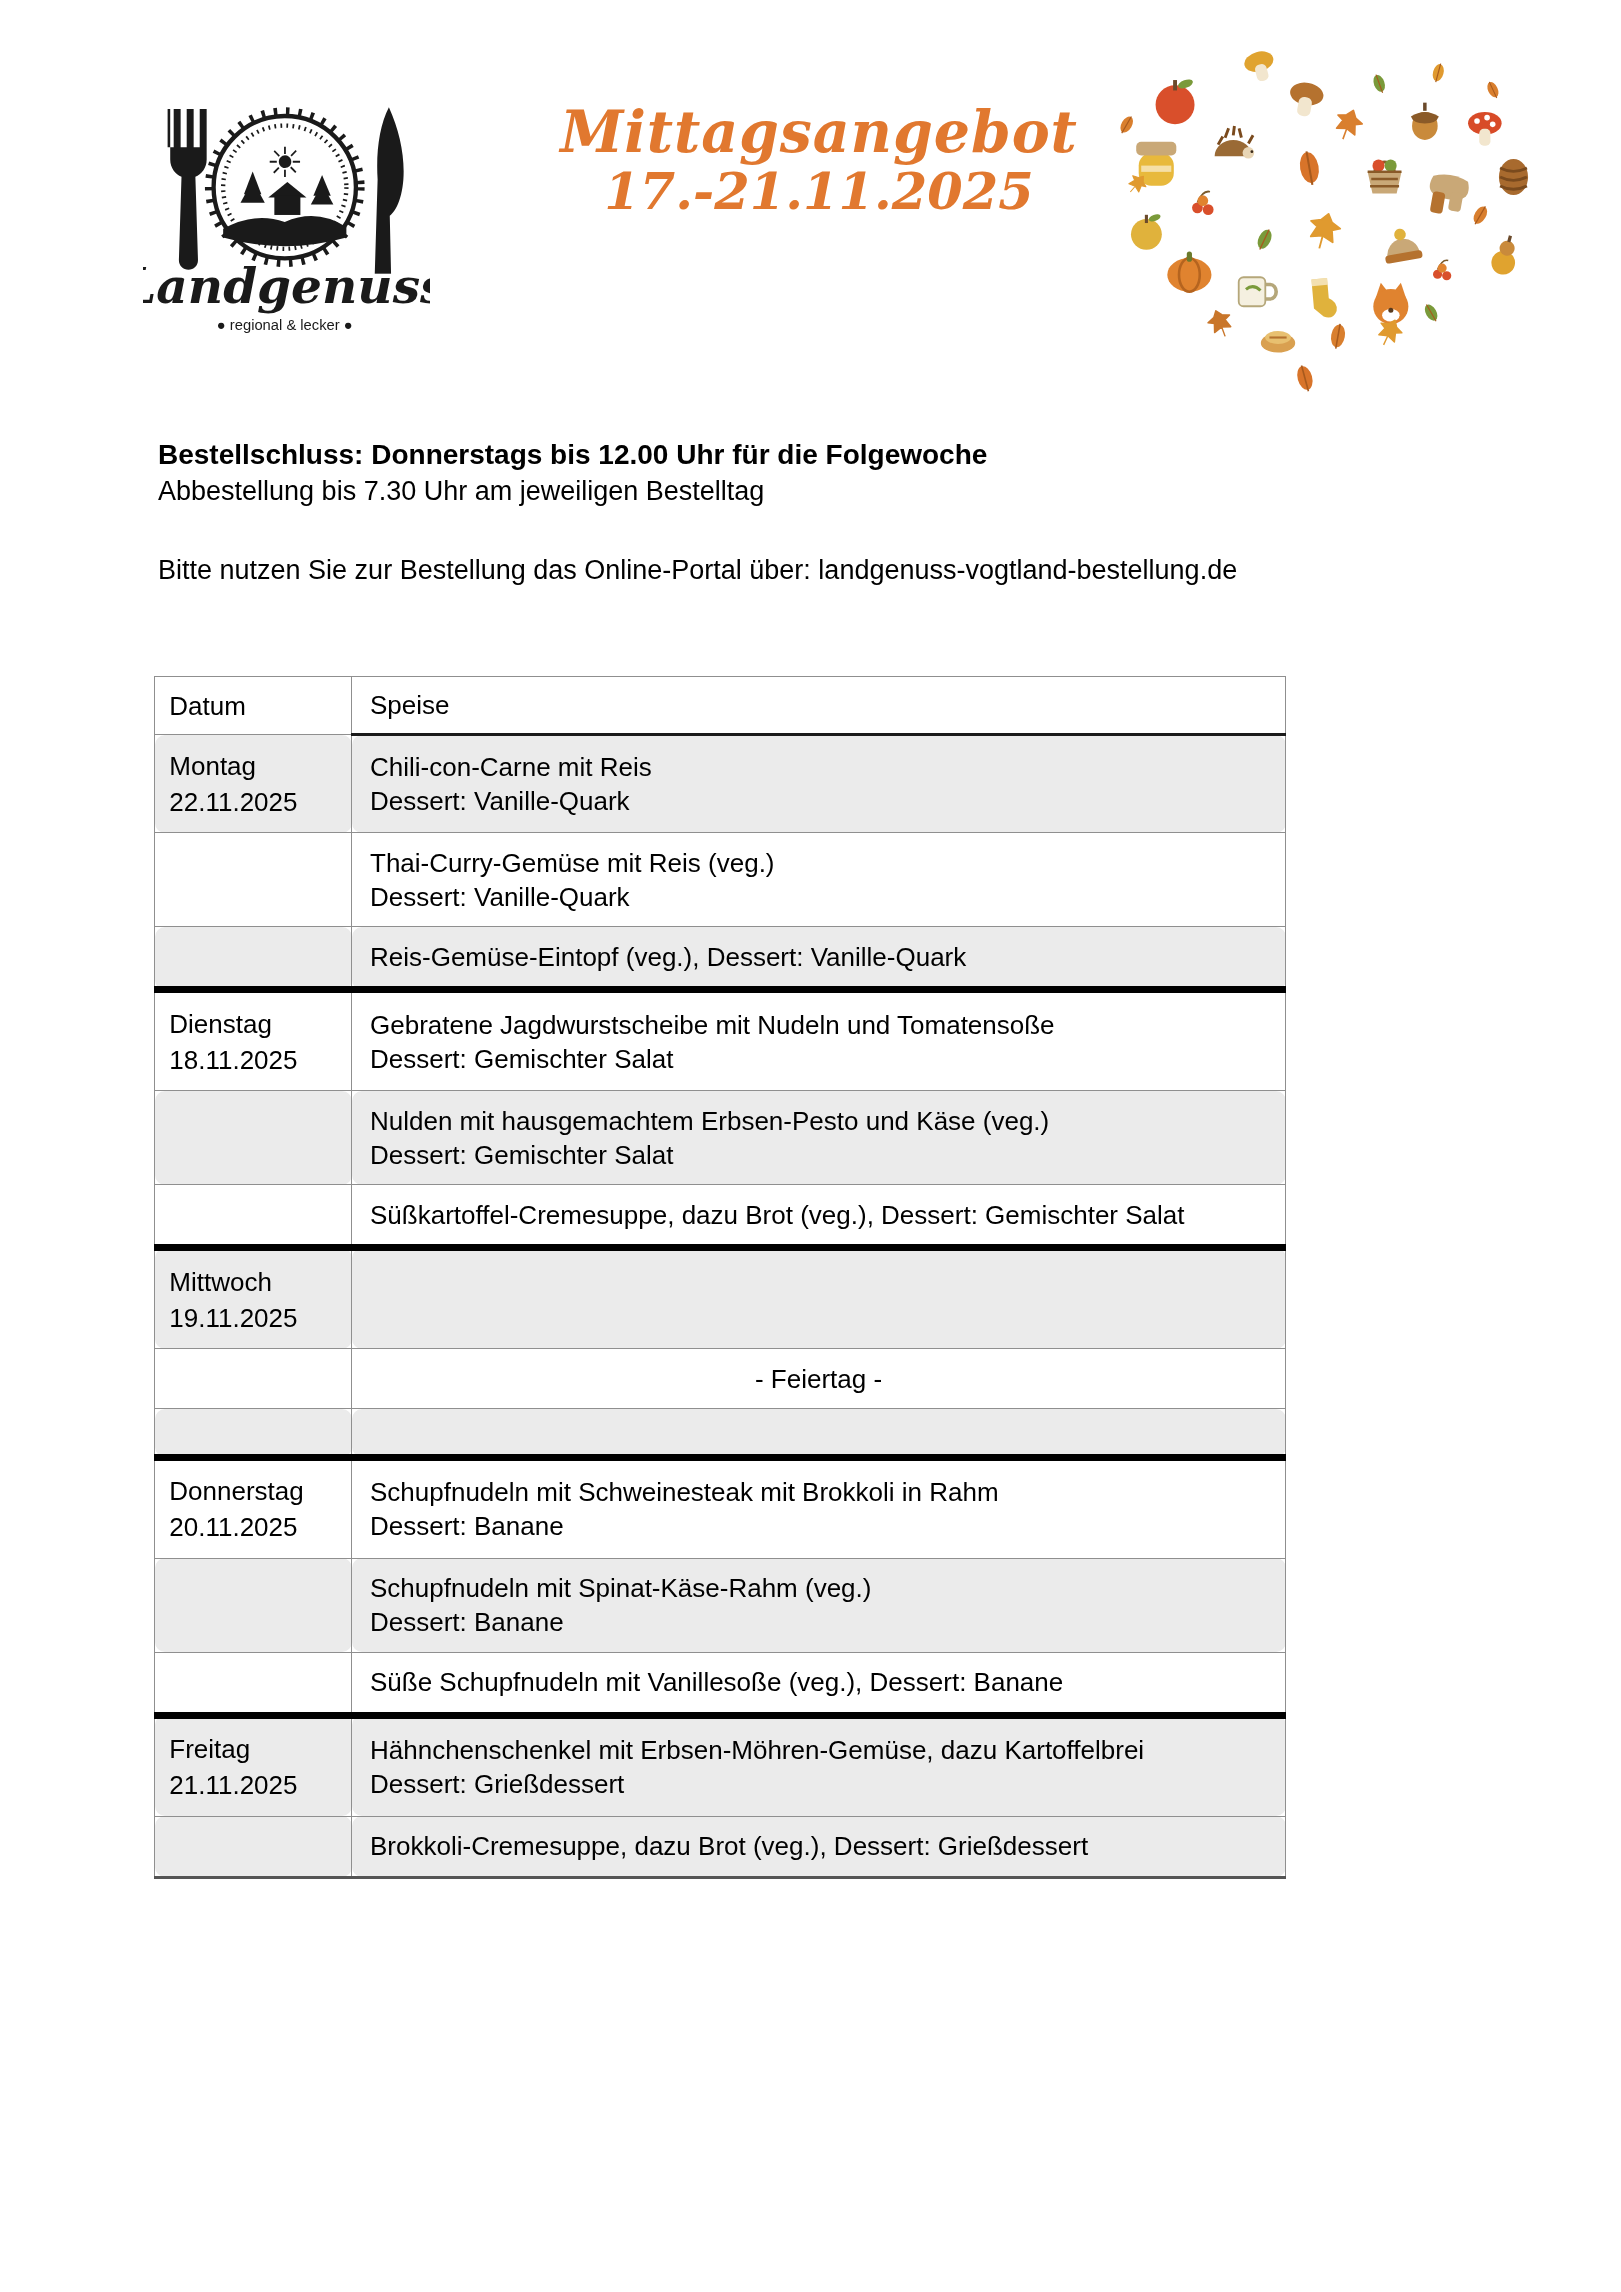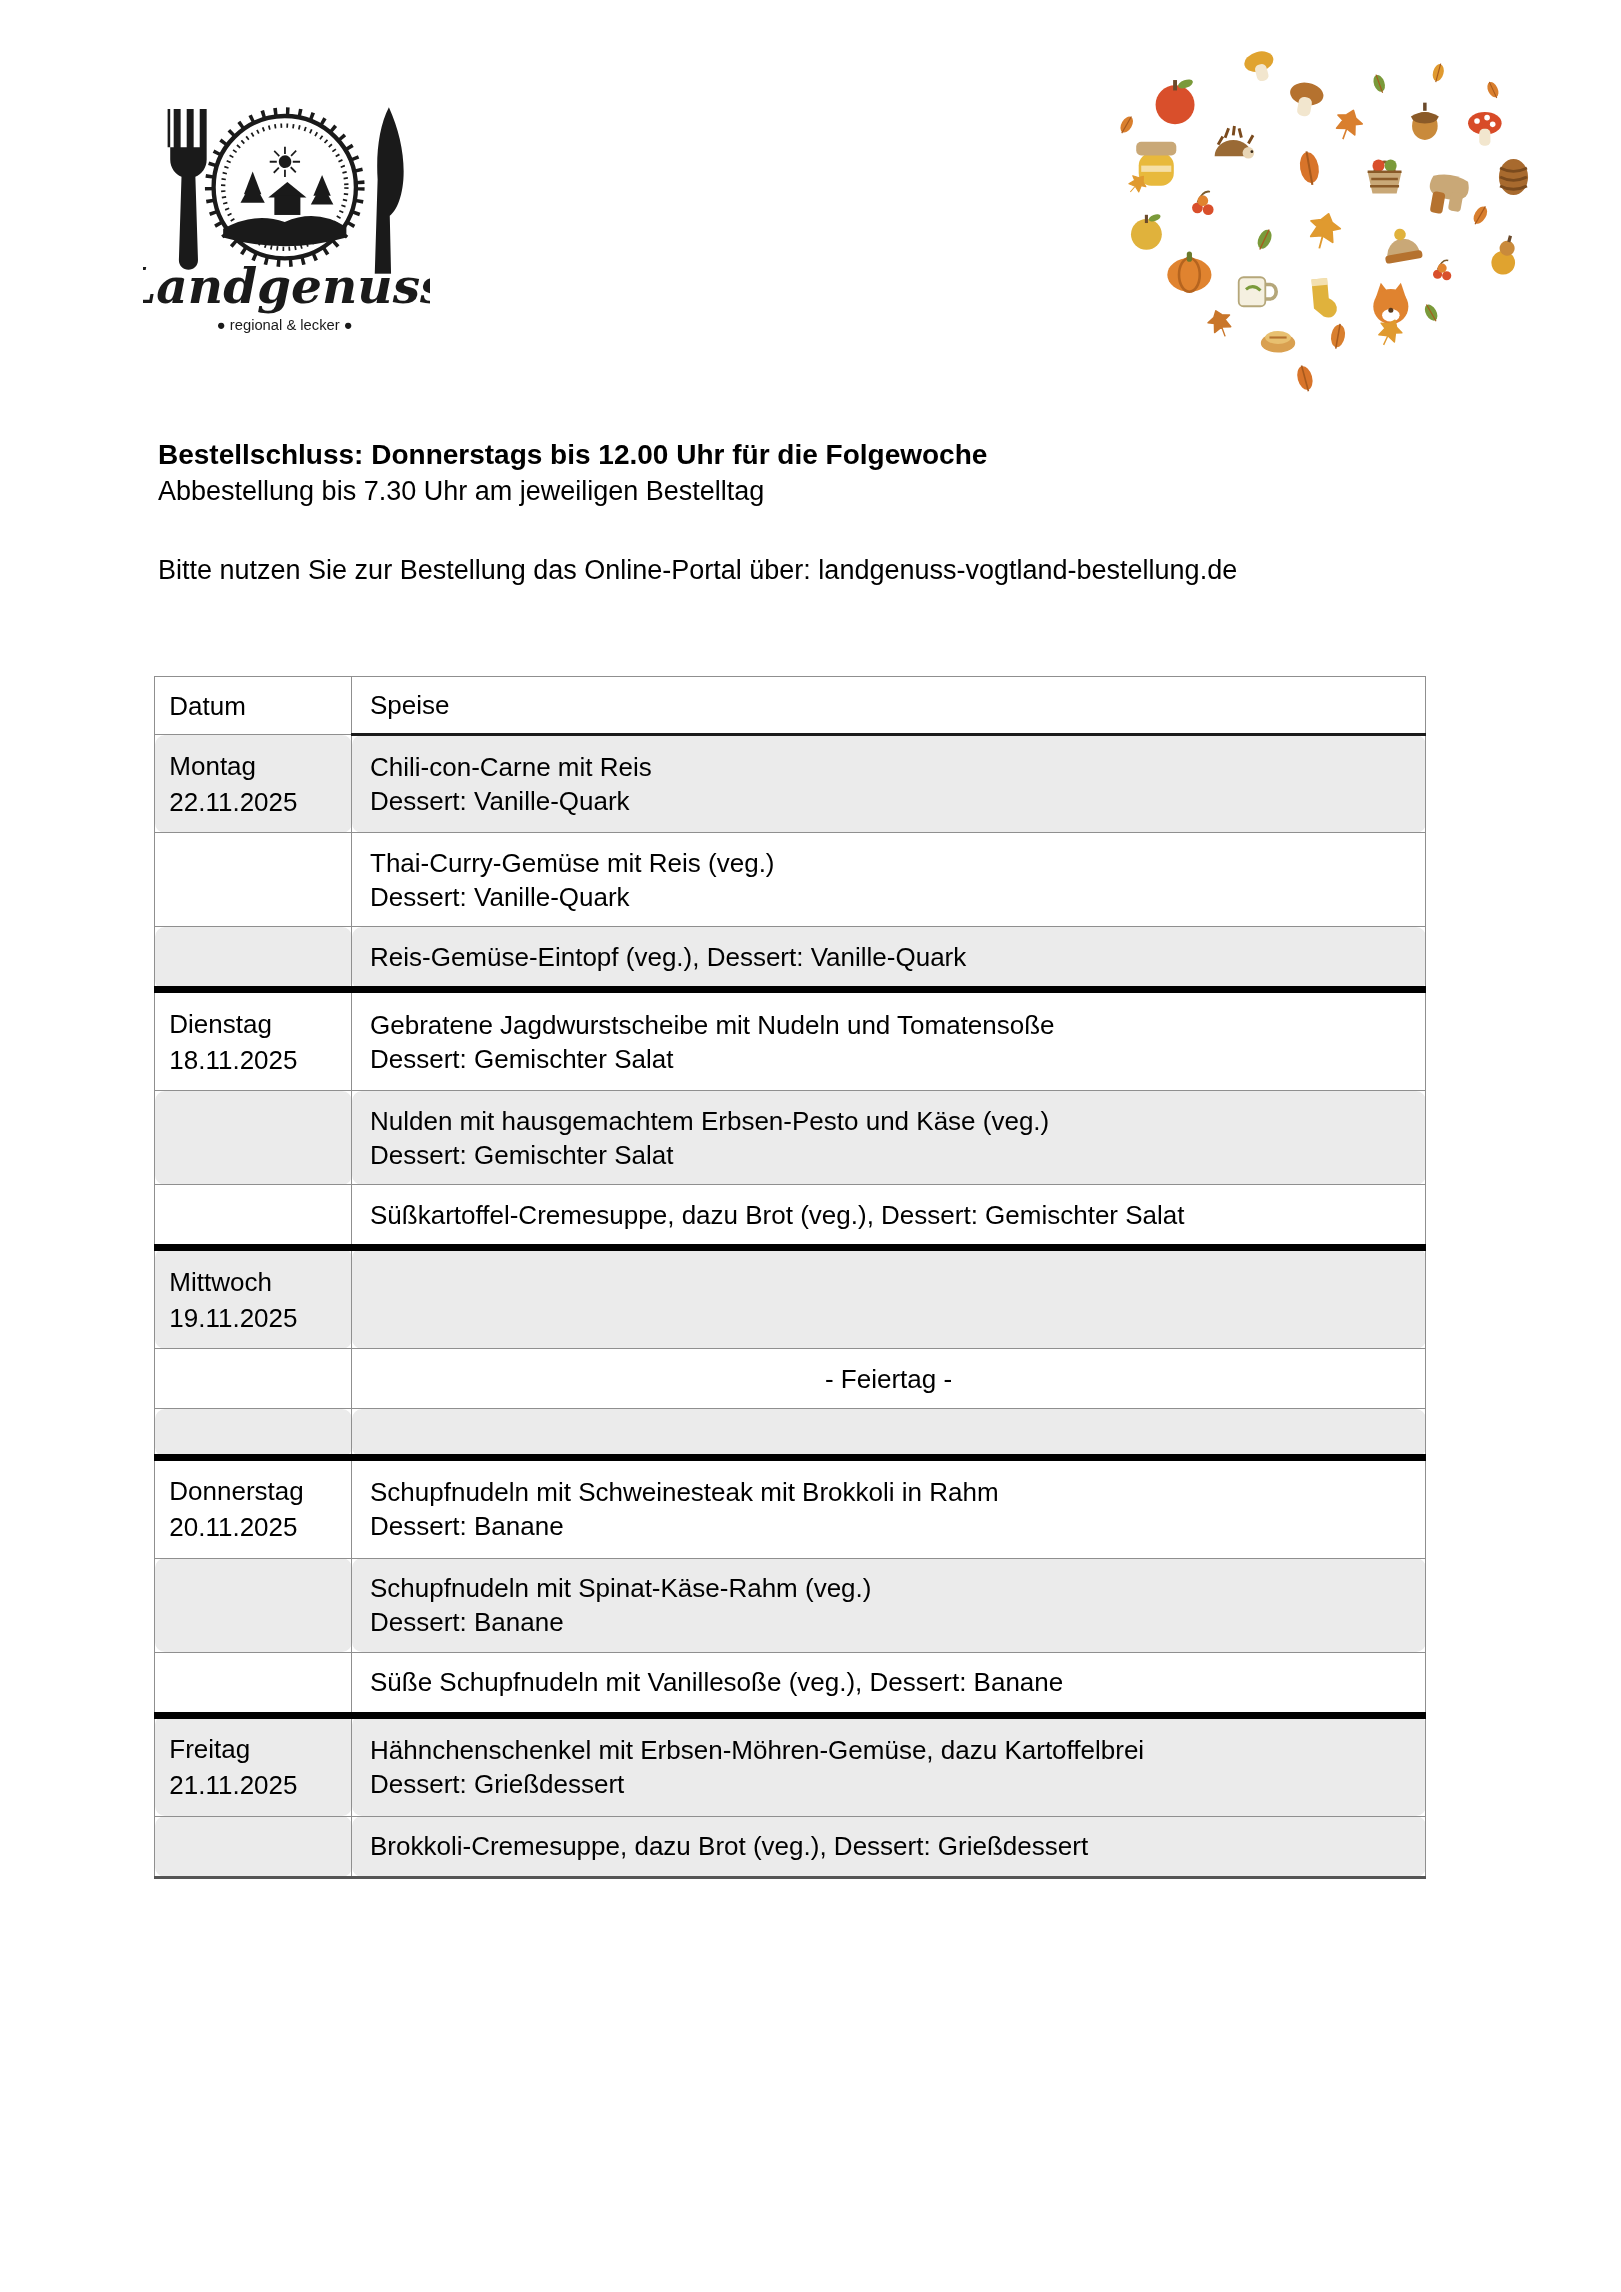--- a/index.html
+++ b/index.html
@@ -16,21 +16,21 @@
          font-size:51px;line-height:56px;}
   .heart{position:absolute;left:1106px;top:27px;width:430px;height:385px;}
 
   
   .intro{position:absolute;left:158px;top:417px;margin-top:20px;}
   .intro p{margin:0;font-size:27px;line-height:36px;}
   .intro p.b{font-weight:bold;font-size:28px;}
   .intro p.portal{margin-top:43px;text-align:right;}
 
   
-  table.menu{position:absolute;left:154px;top:676px;width:1272px;border-collapse:collapse;
+  table.menu{position:absolute;left:154px;top:676px;width:1132px;border-collapse:collapse;
              font-size:26px;table-layout:fixed;}
   table.menu{border:1.8px solid var(--bgray);border-bottom:3.6px solid #555;}
   col.c-date{width:197px;}
   td{vertical-align:middle;padding:12.5px 18px;line-height:34px;word-wrap:break-word;}
   td.date{padding-left:14.3px;padding-right:9px;line-height:36px;}
   td.meal{border-left:1.8px solid var(--bgray);}
   thead td{padding-top:10.7px;padding-bottom:10.7px;}
   thead td.date{border-bottom:1.8px solid var(--bgray);}
   thead td.meal{border-bottom:3.6px solid var(--bdark);}
   tr.sep-thin td{border-top:1.8px solid var(--bgray);}
@@ -75,20 +75,24 @@
           <rect x="151" y="122" width="30" height="22"></rect>
           <path d="M92 160 Q128 140 163 152 Q200 136 234 158 L234 170 Q163 190 92 170 Z"></path>
         </g>
 
         <text x="163" y="245" text-anchor="middle" font-size="56" font-weight="bold" font-style="italic" font-family="DejaVu Serif, serif" fill="#1a1a1a" stroke="#ffffff" stroke-width="10" paint-order="stroke">Landgenuss</text>
         <text x="163" y="276" text-anchor="middle" font-size="17" font-family="Liberation Sans, sans-serif" fill="#1a1a1a">●  regional &amp; lecker  ●</text>
       </g>
     </svg>
   </div>
 
+  <div class="title-block">
+    <div class="title orange">Mittagsangebot</div>
+    <div class="date-range orange">17.-21.11.2025</div>
+  </div>
 
   <div class="heart" id="heart"><svg width="430" height="385" viewBox="0 0 480 430">
         <g transform="translate(48 52) scale(1.45) rotate(0 20 20)">
           <circle cx="20" cy="24" r="15" fill="#D94F2B"></circle>
           <rect x="18.5" y="5" width="3" height="8" fill="#6B4A2B"></rect>
           <ellipse cx="28" cy="8" rx="6" ry="3" fill="#7A9A3A" transform="rotate(-20 28 8)"></ellipse>
         </g>
         <g transform="translate(150 22) scale(1.1) rotate(-15 20 20)">
           <ellipse cx="20" cy="15" rx="15" ry="10" fill="#E0A32F"></ellipse>
           <rect x="14" y="18" width="12" height="17" rx="5" fill="#F2E6CE"></rect>

